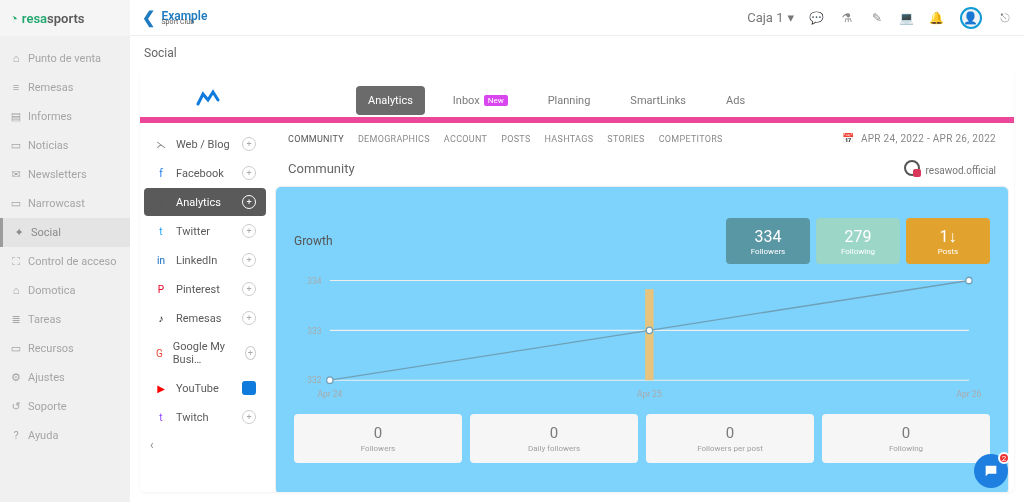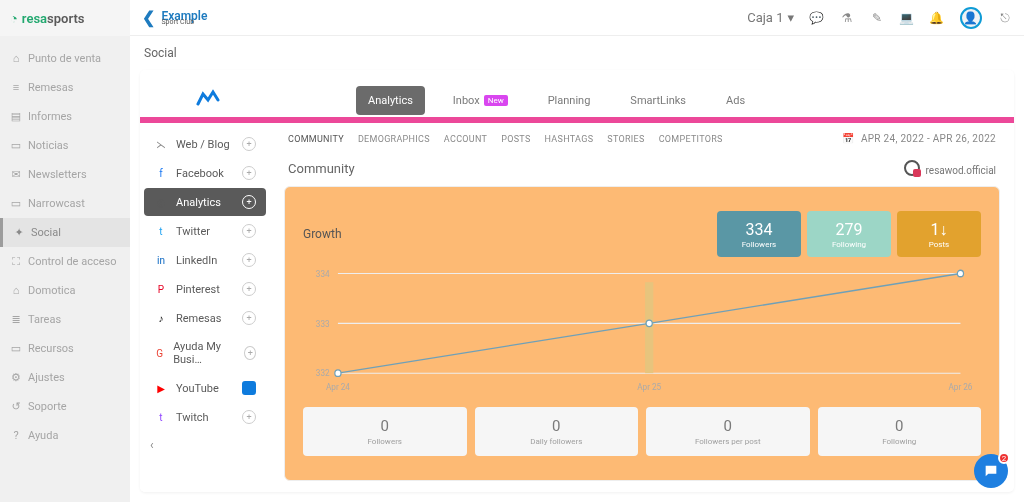--- a/index.html
+++ b/index.html
@@ -41,21 +41,21 @@
 .chev-left{padding:6px 10px;color:#888;cursor:pointer}
 .content{flex:1;display:flex;flex-direction:column;padding:0 0 0 0}
 .subtabs{display:flex;align-items:center;padding:10px 18px;font-size:9px;color:#8a8a8a;gap:14px;letter-spacing:.3px}
 .subtabs .st{cursor:pointer}
 .subtabs .date-range{margin-left:auto;display:flex;align-items:center;gap:6px;font-size:10px;color:#888}
 .community-head{display:flex;align-items:center;justify-content:space-between;padding:6px 18px 10px 18px}
 .community-head .title{font-size:13px;color:#666}
 .account-badge{display:flex;align-items:flex-end;gap:6px;font-size:10px;color:#777}
 .account-badge .circ{width:16px;height:16px;border-radius:50%;border:2px solid #555;position:relative}
 .account-badge .ig{position:absolute;bottom:-3px;right:-3px;width:8px;height:8px;background:#d9385a;border-radius:2px}
-.panel{margin:0 14px;background:#fdba74;border:1px solid #eee;border-radius:6px;padding:24px 18px}
+.panel{margin:0 5px;background:#7dd3fc;border:1px solid #eee;border-radius:6px;padding:31px 18px}
 .panel-head{display:flex;align-items:center;justify-content:space-between;margin-bottom:10px}
 .panel-title{font-size:12px;color:#555}
 .stat-cards{display:flex;gap:6px}
 .stat-card{width:84px;height:46px;border-radius:4px;display:flex;flex-direction:column;align-items:center;justify-content:center;color:#fff}
 .stat-card .num{font-size:16px;font-weight:400}
 .stat-card .lbl{font-size:8px;margin-top:1px}
 .sc-teal{background:#5a97a5}
 .sc-mint{background:#9cd6c6}
 .sc-amber{background:#e2a22e}
 .chart-area{height:130px;position:relative;margin:6px 0 10px 0}
@@ -222,21 +222,21 @@
                 <span>Pinterest</span>
                 <span class="plus">+</span>
               </div>
               <div class="channel">
                 <span class="ch-icon" style="color:#000">♪</span>
                 <span>Remesas</span>
                 <span class="plus">+</span>
               </div>
               <div class="channel">
                 <span class="ch-icon" style="color:#ea4335">G</span>
-                <span>Ayuda My Busi…</span>
+                <span>Google My Busi…</span>
                 <span class="plus">+</span>
               </div>
               <div class="channel">
                 <span class="ch-icon" style="color:#ff0000">▶</span>
                 <span>YouTube</span>
                 <span class="m-badge"></span>
               </div>
               <div class="channel">
                 <span class="ch-icon" style="color:#9146ff">t</span>
                 <span>Twitch</span>

